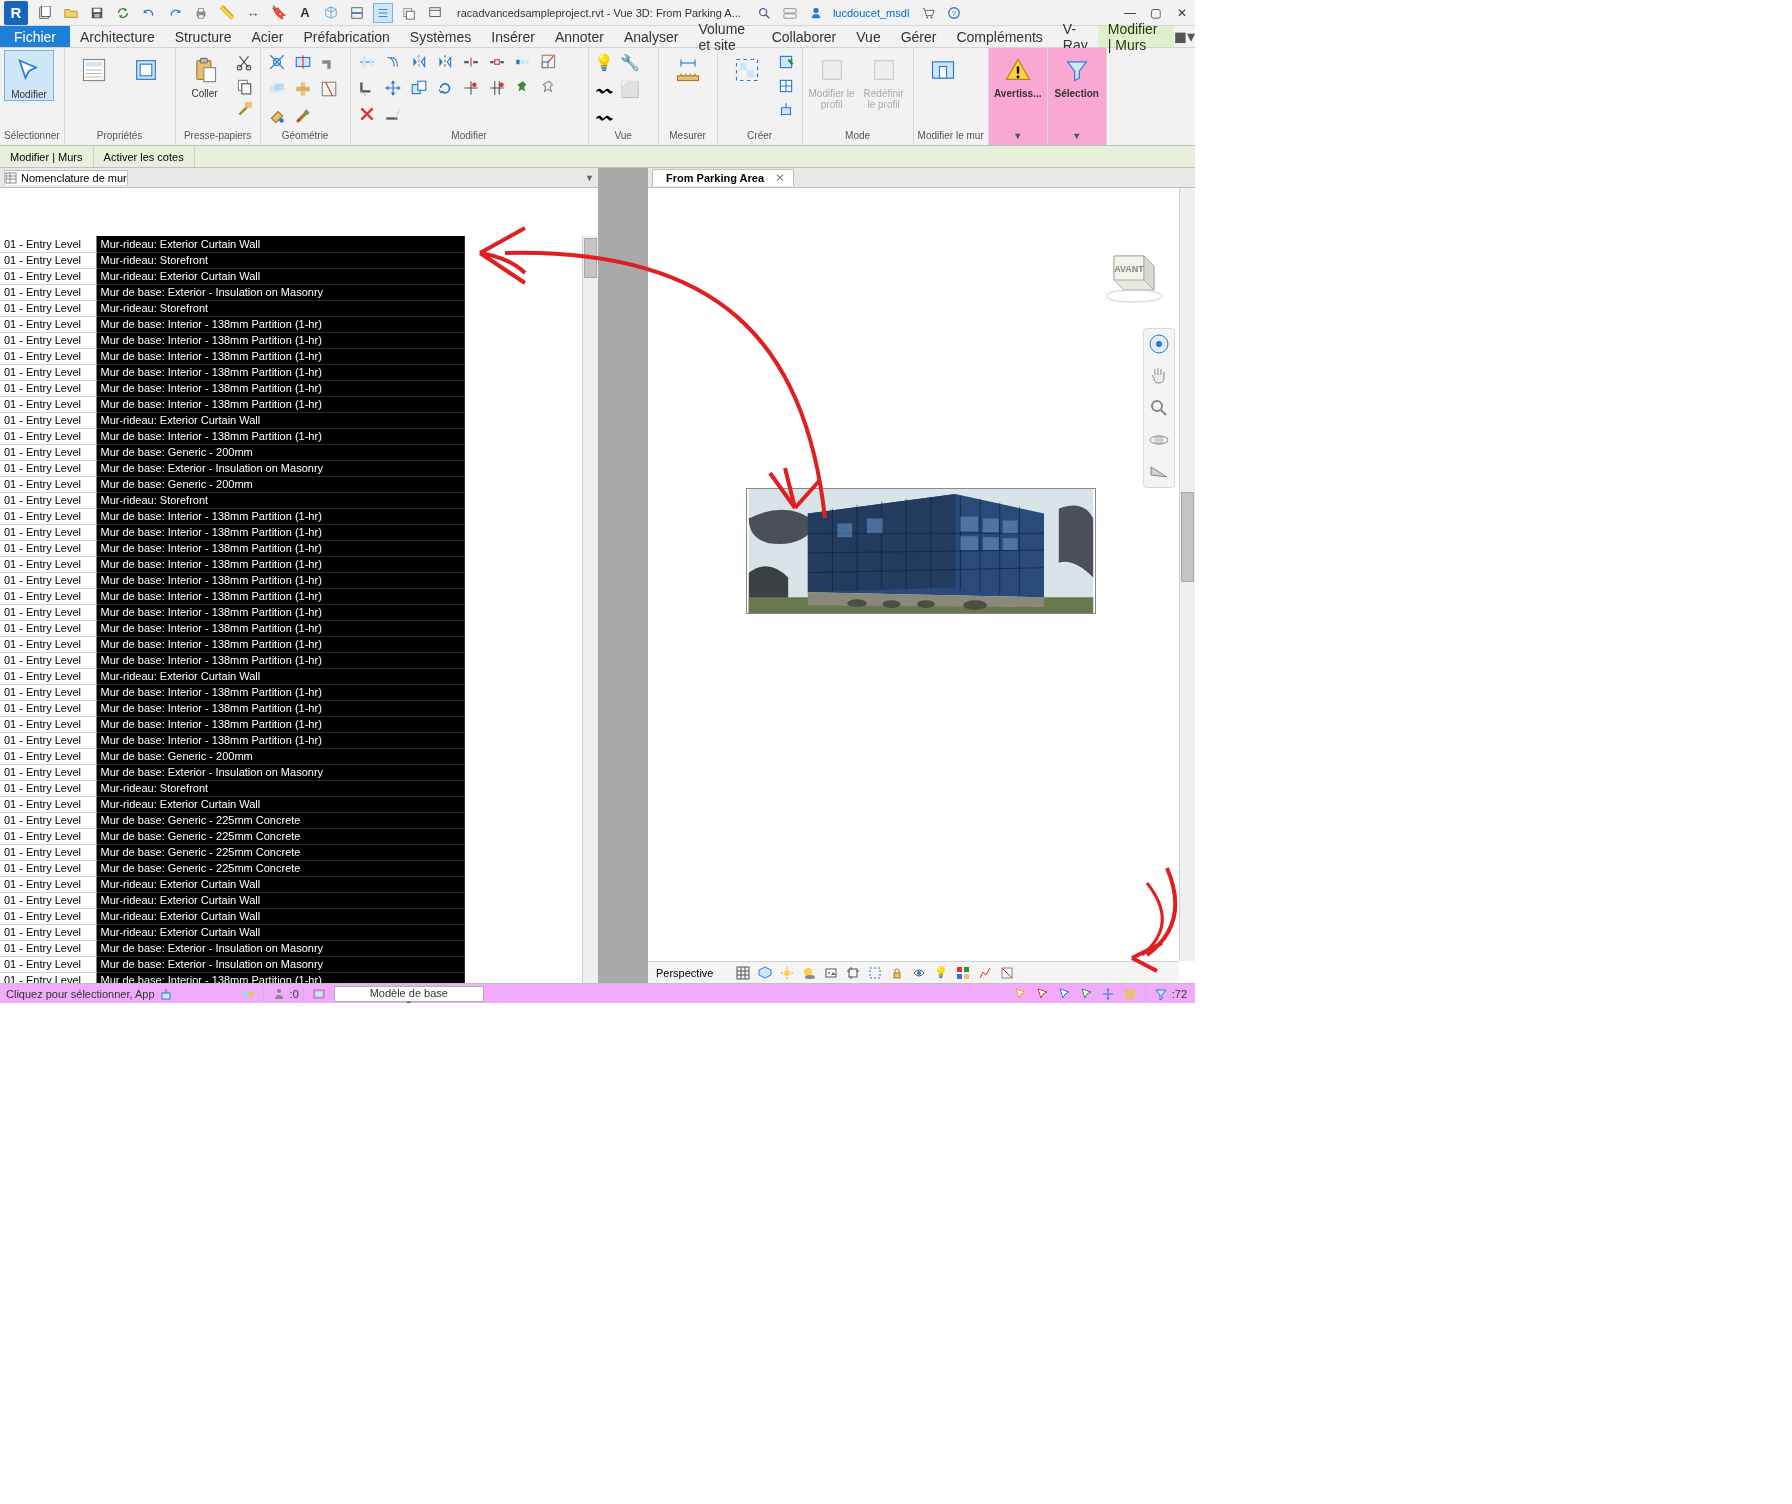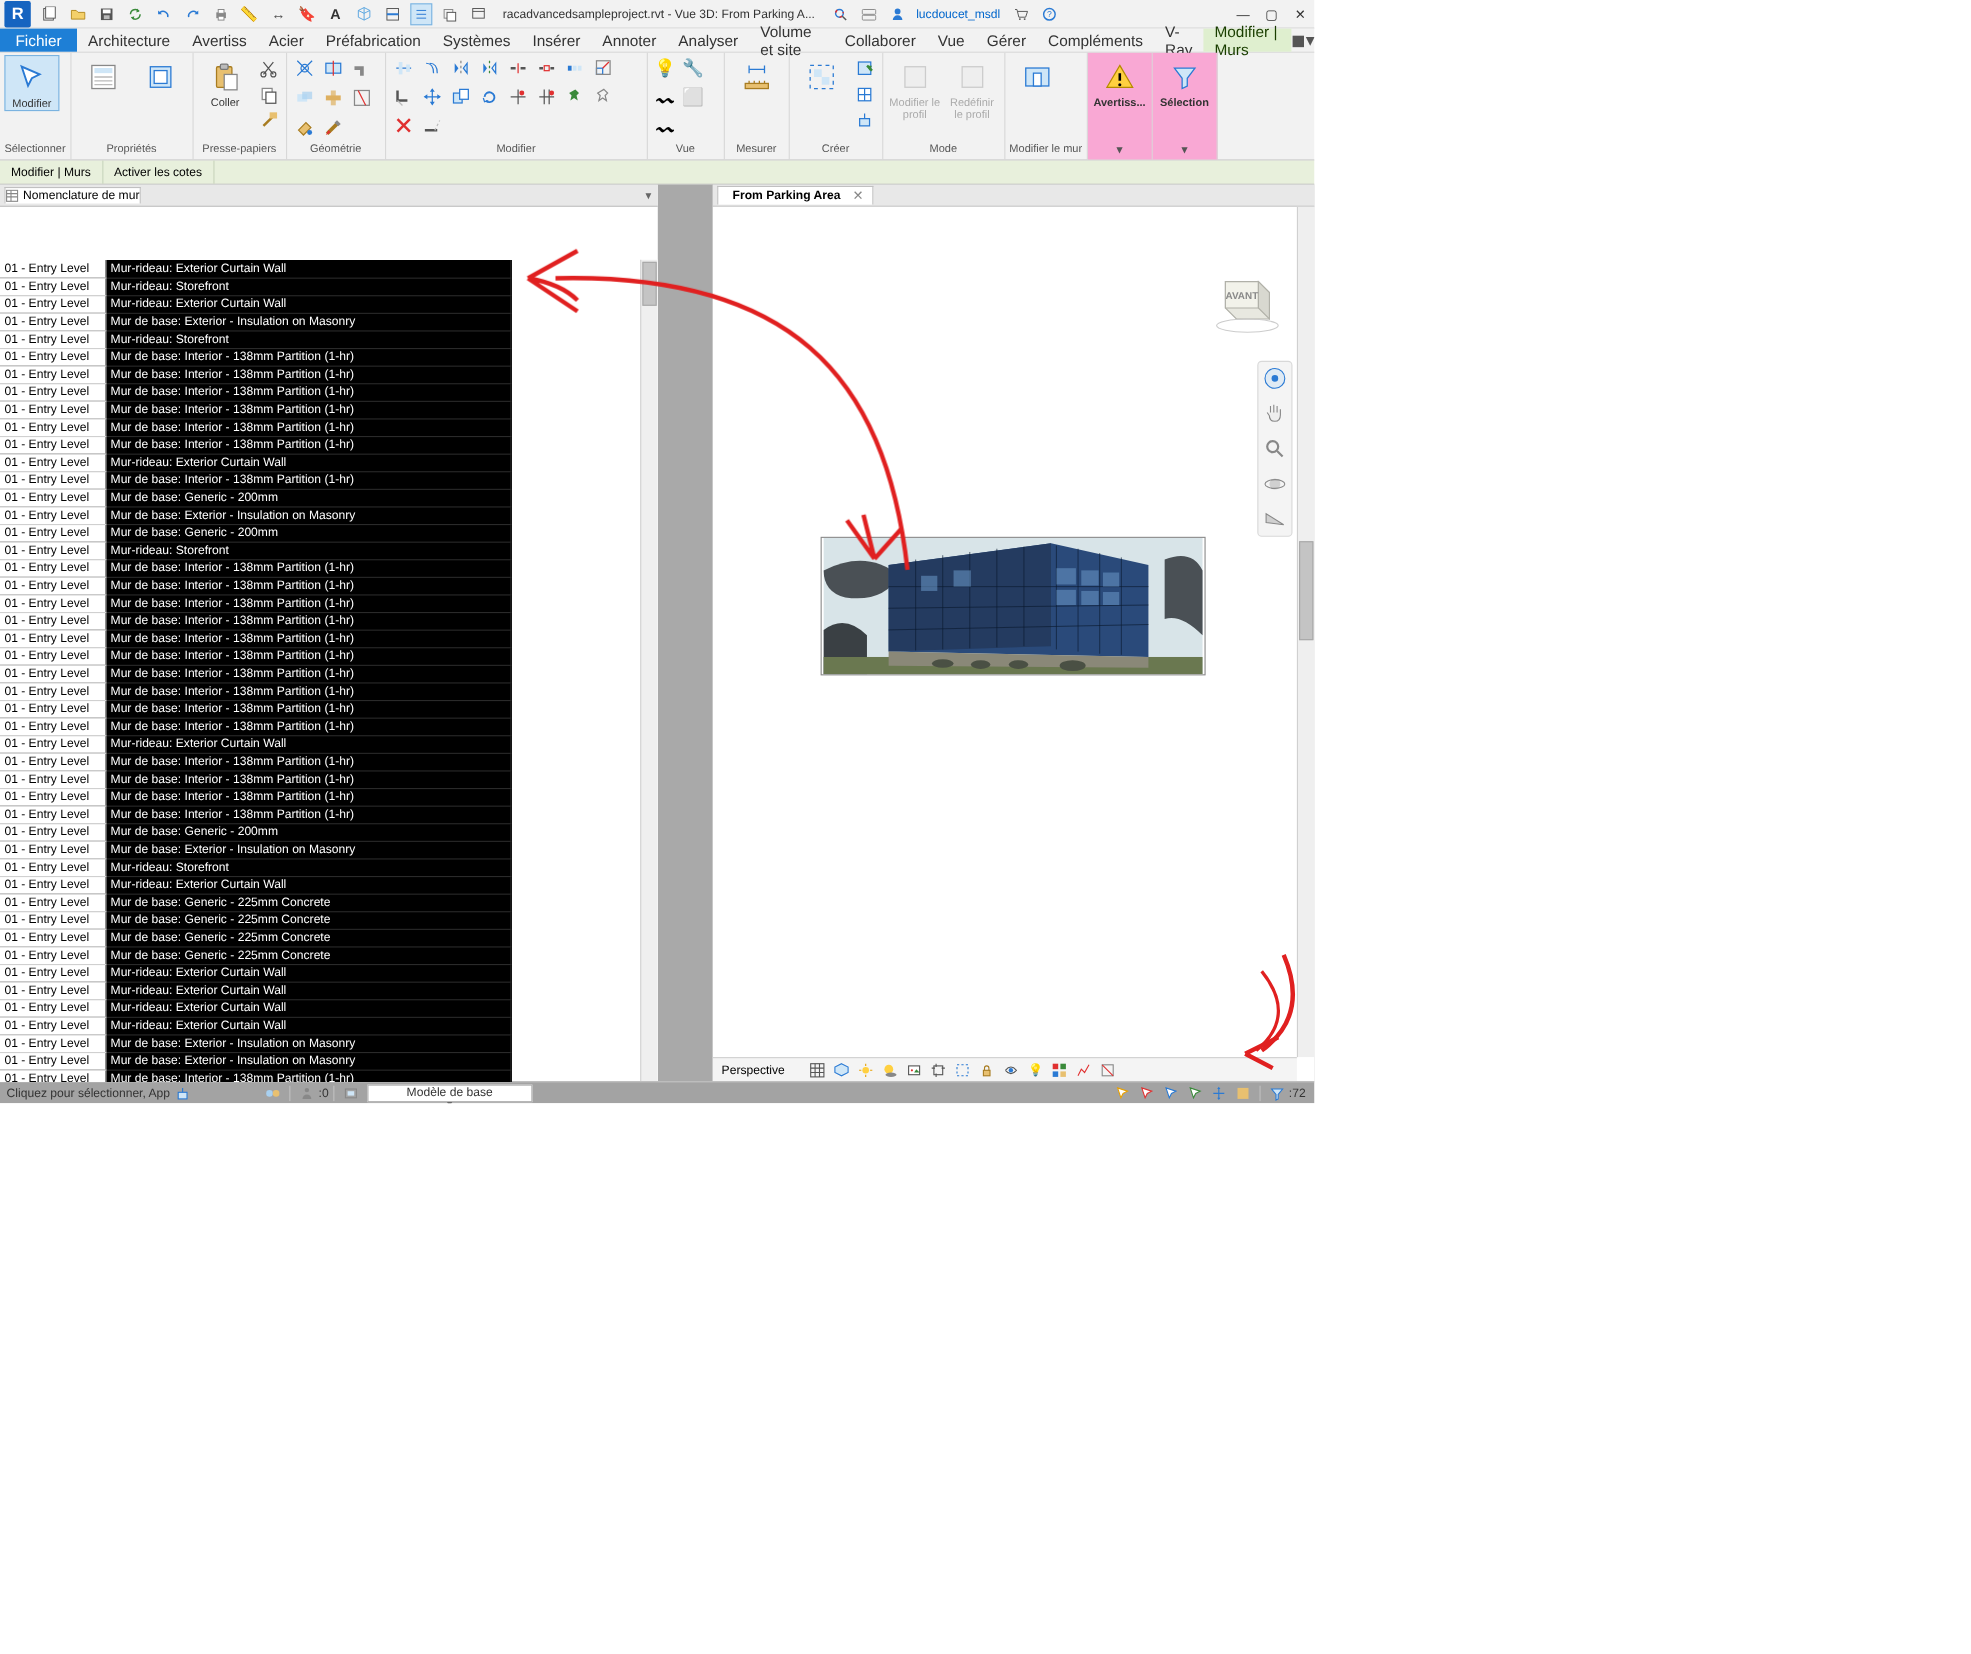--- a/index.html
+++ b/index.html
@@ -77,21 +77,21 @@
 .vc-icon { width:16px; height:16px; display:flex; align-items:center; justify-content:center; }
 .vc-icon svg { width:14px; height:14px; }
 
 .building-img { position:absolute; left:98px; top:300px; width:350px; height:126px; border:1px solid #888; }
 
 .viewcube { position:absolute; right:26px; top:50px; width:80px; height:68px; }
 .navbar3d { position:absolute; right:20px; top:140px; width:32px; background:#f4f4f4; border:1px solid #d8d8d8; border-radius:4px; padding:4px 0; display:flex; flex-direction:column; align-items:center; gap:10px; }
 .navbar3d .nv { width:22px; height:22px; }
 
 
-.status-bar { position:absolute; left:0; right:0; bottom:0; height:20px; background:#a3a3a3; border-top:1px solid #c0c0c0; display:flex; align-items:center; font-size:11px; color:#333; }
+.status-bar { position:absolute; left:0; right:0; bottom:0; height:20px; background:#f0abfc; border-top:1px solid #c0c0c0; display:flex; align-items:center; font-size:11px; color:#333; }
 .status-bar .msg { padding-left:6px; }
 .status-bar .spacer { flex:1; }
 .sb-icon { width:18px; height:16px; margin:0 2px; display:flex; align-items:center; justify-content:center; }
 .sb-icon svg { width:14px; height:14px; }
 .sb-sep { width:1px; height:14px; background:#c0c0c0; margin:0 4px; }
 .sb-combo { width:150px; height:16px; border:1px solid #b0b0b0; background:#fff; font-size:11px; padding:0 4px; margin:0 4px; display:flex; align-items:center; justify-content:space-between;flex-direction:column; }
 .sb-combo .dd { font-size:8px; color:#666; }
 
 
 .anno { position:absolute; pointer-events:none; }
@@ -216,21 +216,21 @@
     </div>
   <div class="title-spacer"></div>
   <div class="win-btn">—</div>
   <div class="win-btn">▢</div>
   <div class="win-btn">✕</div>
 </div>
 
 <div class="ribbon-tabs">
   <div class="ribbon-tab file">Fichier</div>
   <div class="ribbon-tab">Architecture</div>
-  <div class="ribbon-tab">Avertiss</div>
+  <div class="ribbon-tab">Structure</div>
   <div class="ribbon-tab">Acier</div>
   <div class="ribbon-tab">Préfabrication</div>
   <div class="ribbon-tab">Systèmes</div>
   <div class="ribbon-tab">Insérer</div>
   <div class="ribbon-tab">Annoter</div>
   <div class="ribbon-tab">Analyser</div>
   <div class="ribbon-tab">Volume et site</div>
   <div class="ribbon-tab">Collaborer</div>
   <div class="ribbon-tab">Vue</div>
   <div class="ribbon-tab">Gérer</div>

